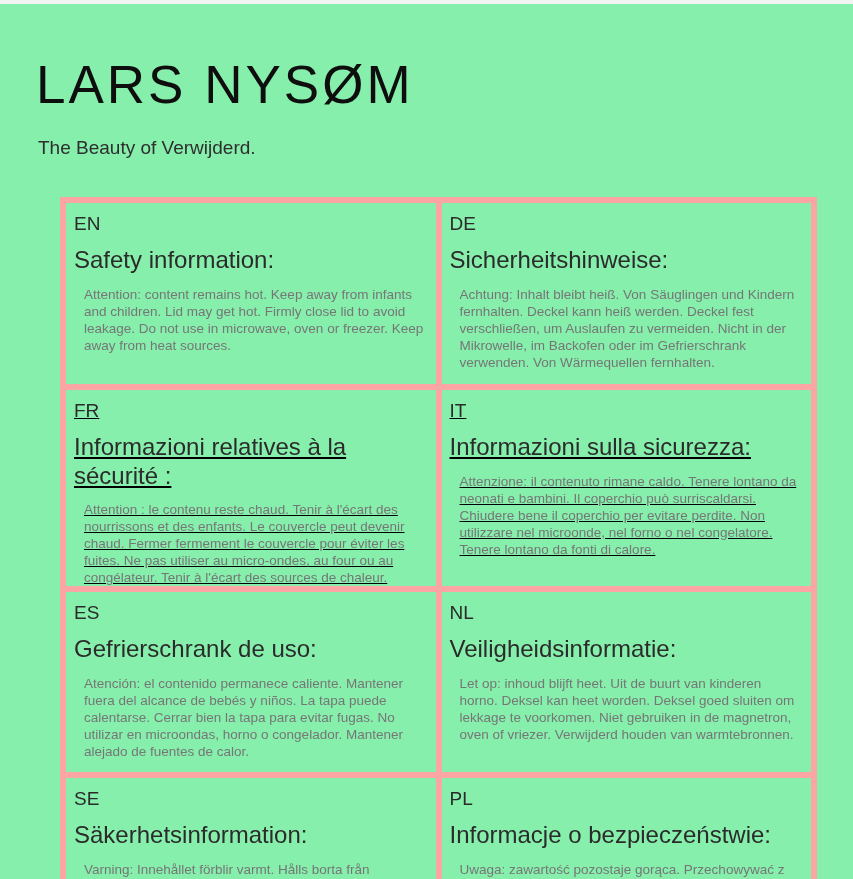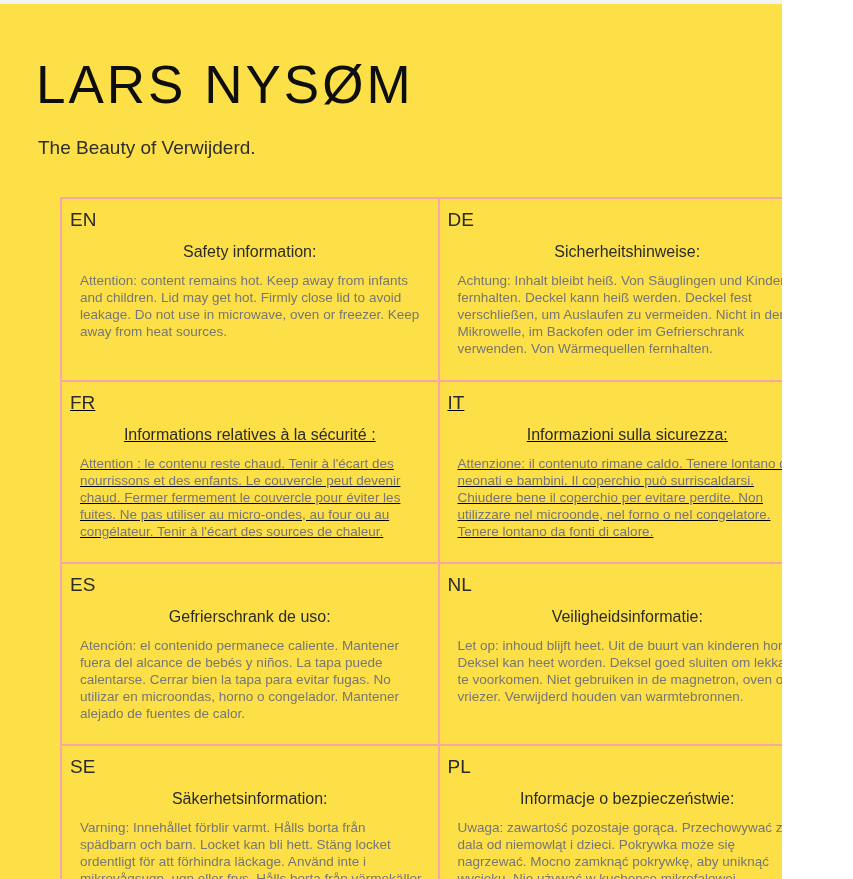--- a/index.html
+++ b/index.html
@@ -3,23 +3,23 @@
 <meta charset="utf-8">
 <style>
   html, body {
     margin: 0;
     padding: 0;
     background: #ffffff;
     font-family: "Liberation Sans", sans-serif;
   }
   .page {
     position: relative;
-    width: 782px;
+    width: 853px;
     height: 879px;
-    background: #fde047;
+    background: #86efac;
     overflow: hidden;
   }
   .top-strip {
     position: absolute;
     top: 0; left: 0;
     width: 853px;
     height: 4px;
     background: #f3f3f3;
   }
   .logo {
@@ -44,42 +44,41 @@
   }
   table.info-table {
     position: absolute;
     left: 60px;
     top: 197px;
     width: 757px;
     border-collapse: collapse;
     table-layout: fixed;
   }
   table.info-table td {
-    border: 2px solid #fca5a5;
+    border: 6px solid #fca5a5;
     vertical-align: top;
     padding: 10px 8px 0 8px;
     width: 50%;
   }
   tr.row-1 td { height: 171px; }
   tr.row-2 td { height: 170px; text-decoration: underline; }
   tr.row-3 td { height: 170px; }
   tr.row-4 td { height: 165px; }
   .code {
     font-size: 19px;
     color: #2b2b2b;
     line-height: 1.2;
     margin: 0 0 10px 0;
   }
   .heading {
-    font-size: 16px;
+    font-size: 24px;
     font-weight: 400;
     color: #2b2b2b;
     line-height: 1.2;
     margin: 0 0 11px 0;
-    text-align: center;
   }
   .body-text {
     font-size: 13.5px;
     line-height: 17px;
     color: #767676;
     margin: 0;
     padding-left: 10px;
     padding-right: 4px;
   }
 </style>
@@ -102,21 +101,21 @@
         </td>
         <td>
           <div class="code">DE</div>
           <h3 class="heading">Sicherheitshinweise:</h3>
           <p class="body-text">Achtung: Inhalt bleibt heiß. Von Säuglingen und Kindern fernhalten. Deckel kann heiß werden. Deckel fest verschließen, um Auslaufen zu vermeiden. Nicht in der Mikrowelle, im Backofen oder im Gefrierschrank verwenden. Von Wärmequellen fernhalten.</p>
         </td>
       </tr>
       <tr class="row-2">
         <td>
           <div class="code">FR</div>
-          <h3 class="heading">Informations relatives à la sécurité :</h3>
+          <h3 class="heading">Informazioni relatives à la sécurité :</h3>
           <p class="body-text">Attention : le contenu reste chaud. Tenir à l'écart des nourrissons et des enfants. Le couvercle peut devenir chaud. Fermer fermement le couvercle pour éviter les fuites. Ne pas utiliser au micro-ondes, au four ou au congélateur. Tenir à l'écart des sources de chaleur.</p>
         </td>
         <td>
           <div class="code">IT</div>
           <h3 class="heading">Informazioni sulla sicurezza:</h3>
           <p class="body-text">Attenzione: il contenuto rimane caldo. Tenere lontano da neonati e bambini. Il coperchio può surriscaldarsi. Chiudere bene il coperchio per evitare perdite. Non utilizzare nel microonde, nel forno o nel congelatore. Tenere lontano da fonti di calore.</p>
         </td>
       </tr>
       <tr class="row-3">
         <td>

